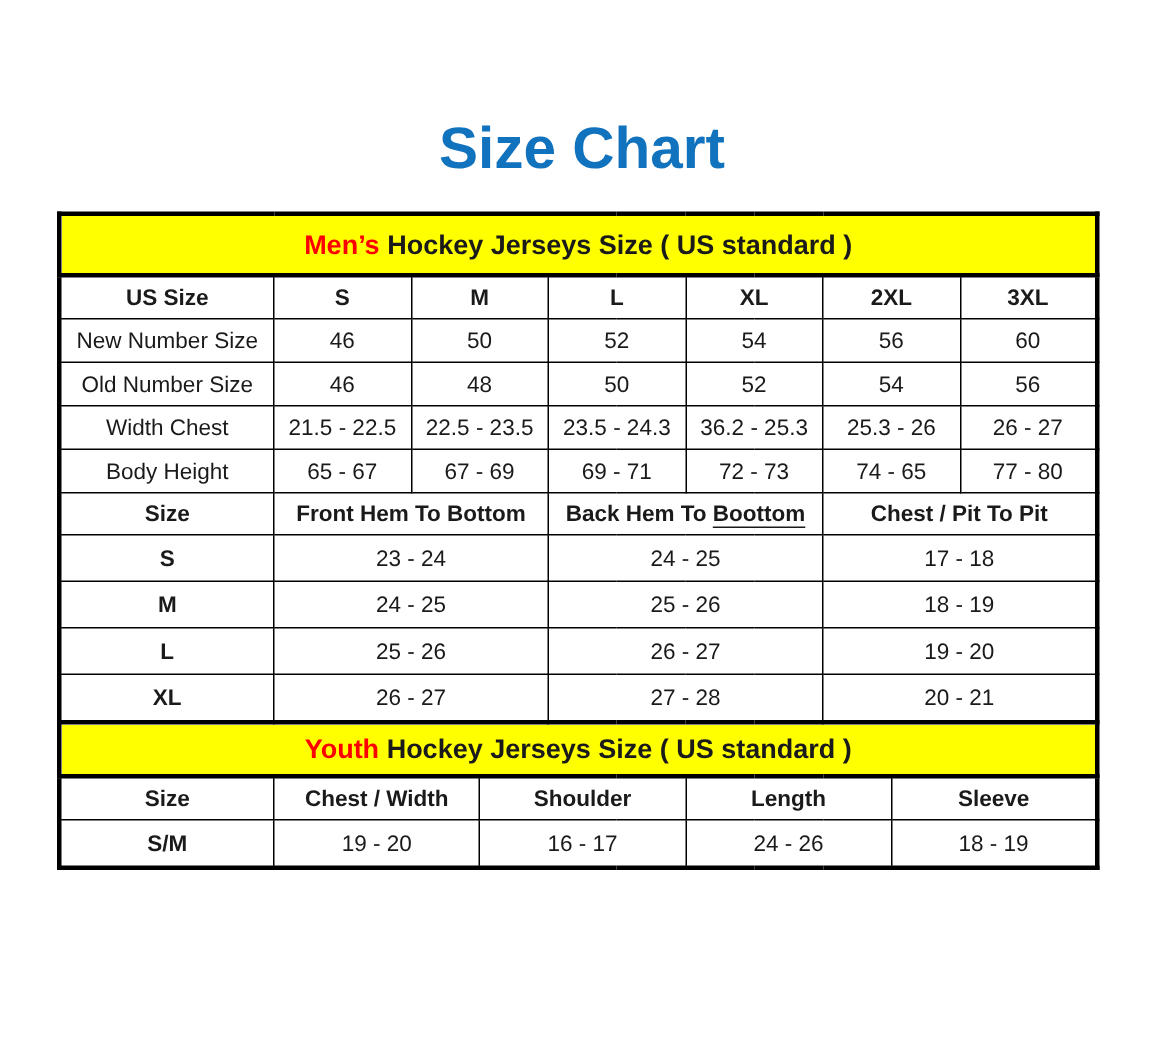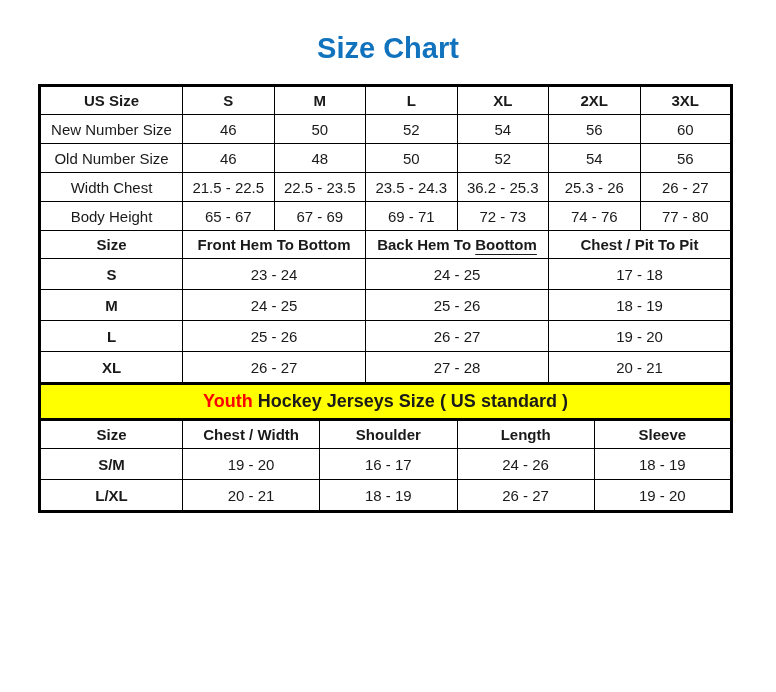--- a/index.html
+++ b/index.html
@@ -8,22 +8,22 @@
     --banner-hl:#ff0000;
     --border:#000000;
     --squiggle:#e0462f;
   }
   html,body{margin:0;padding:0;}
   body{
     width:776px;height:692px;background:#ffffff;overflow:hidden;
     font-family:"Liberation Sans",sans-serif;color:#1a1a1a;
   }
   .title{
-    margin:0;padding-top:32px;text-align:center;
-    color:var(--title-color);font-size:29px;font-weight:bold;
+    margin:0;padding-top:78px;text-align:center;
+    color:var(--title-color);font-size:39px;font-weight:bold;
   }
   .chart-wrap{margin:19px 0 0 38px;width:695px;}
   table.chart{
     border-collapse:collapse;table-layout:fixed;width:695px;
     border:3px solid var(--border);
   }
   table.chart td,table.chart th{
     border:1px solid var(--border);
     text-align:center;vertical-align:middle;
     font-size:15px;padding:1px 2px;overflow:hidden;white-space:nowrap;
@@ -66,20 +66,23 @@
           <col>
           <col>
         <col>
           <col>
           <col>
           <col>
           <col>
           <col>
       </colgroup>
       <tbody id="chart-body">
+          <tr class="banner-row banner-mens">
+            <td colspan="13"><span class="hl">Men’s</span><span> Hockey Jerseys Size ( US standard )</span></td>
+          </tr>
           <tr class="header-row">
             <th colspan="1">US Size</th>
             <th colspan="2">S</th>
             <th colspan="2">M</th>
             <th colspan="2">L</th>
             <th colspan="2">XL</th>
             <th colspan="2">2XL</th>
             <th colspan="2">3XL</th>
           </tr>
           <tr class="data-mens">
@@ -108,21 +111,21 @@
             <td colspan="2">36.2 - 25.3</td>
             <td colspan="2">25.3 - 26</td>
             <td colspan="2">26 - 27</td>
           </tr>
           <tr class="data-mens">
             <td class="row-label">Body Height</td>
             <td colspan="2">65 - 67</td>
             <td colspan="2">67 - 69</td>
             <td colspan="2">69 - 71</td>
             <td colspan="2">72 - 73</td>
-            <td colspan="2">74 - 76</td>
+            <td colspan="2">74 - 65</td>
             <td colspan="2">77 - 80</td>
           </tr>
           <tr class="header-row">
             <th colspan="1">Size</th>
             <th colspan="4">Front Hem To Bottom</th>
             <th colspan="4"><span>Back Hem To </span><span class="wavy">Boottom</span></th>
             <th colspan="4">Chest / Pit To Pit</th>
           </tr>
           <tr class="data-womens">
             <td class="row-label">S</td>
@@ -158,23 +161,16 @@
             <th colspan="3">Length</th>
             <th colspan="3">Sleeve</th>
           </tr>
           <tr class="data-youth">
             <td class="row-label">S/M</td>
             <td colspan="3">19 - 20</td>
             <td colspan="3">16 - 17</td>
             <td colspan="3">24 - 26</td>
             <td colspan="3">18 - 19</td>
           </tr>
-          <tr class="data-youth">
-            <td class="row-label">L/XL</td>
-            <td colspan="3">20 - 21</td>
-            <td colspan="3">18 - 19</td>
-            <td colspan="3">26 - 27</td>
-            <td colspan="3">19 - 20</td>
-          </tr>
         </tbody>
     </table>
   </div>
 </div>
 
 </body></html>

